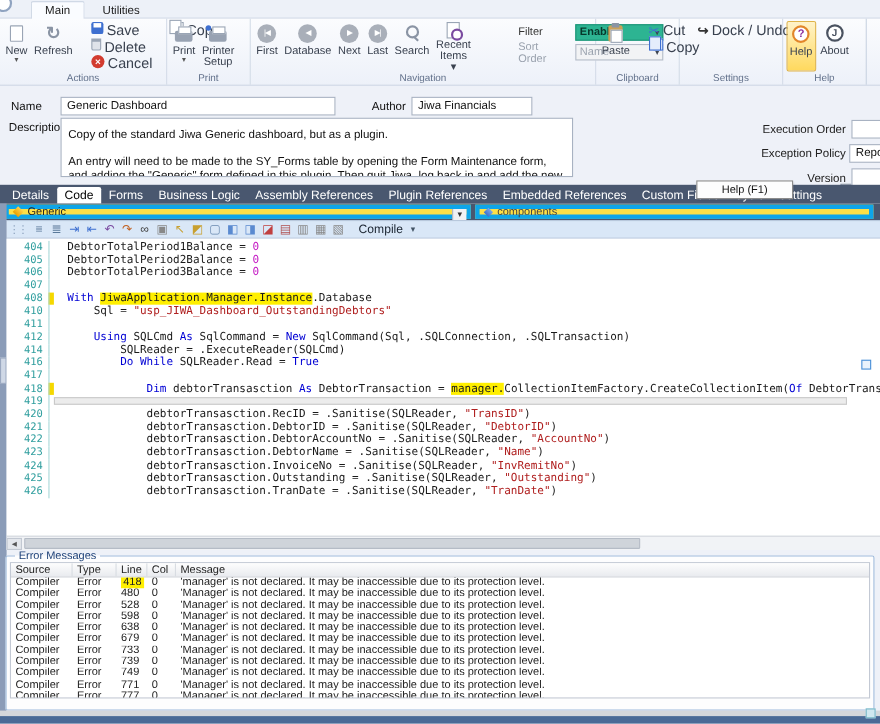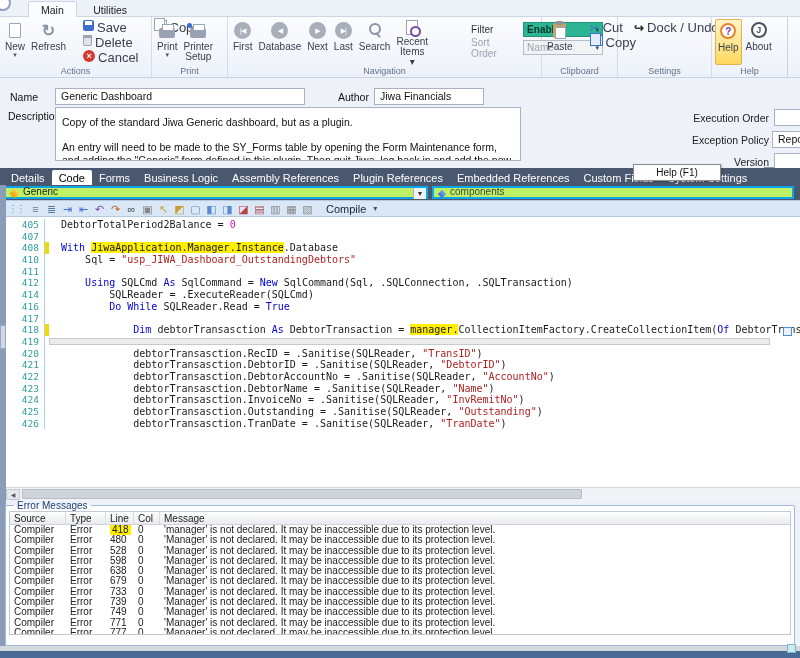--- a/index.html
+++ b/index.html
@@ -75,21 +75,21 @@
   .chklab { position:absolute; left:779px; top:90px; width:21px; overflow:hidden; white-space:nowrap; font-size:10.5px; }
   .rlab { position:absolute; width:135px; text-align:right; left:634px; font-size:10.5px; color:#222; }
 
   
   .docstrip { position:absolute; top:168px; left:0; right:0; height:17px; background:#49576f; padding-left:4px; }
   .dtab { display:inline-block; height:17px; padding:2px 7px 0; font-size:11px; color:#fff; cursor:default; }
   .dtab.active { background:#fff; color:#000; border-radius:2px 2px 0 0; }
 
   
   .comborow { position:absolute; top:185px; left:0; right:0; height:15px; background:#49576f; }
-  .bigcombo { position:absolute; top:1px; height:13px; background:#bef264; border:2px solid #0ea5e9; display:flex; align-items:flex-end; font-size:10px; color:#222; padding-left:3px; }
+  .bigcombo { position:absolute; top:1px; height:13px; background:#fde047; border:4px solid #0ea5e9; display:flex; align-items:center; font-size:10px; color:#222; padding-left:3px; }
   .bigcombo .dd { position:absolute; right:0; top:0; width:13px; height:11px; border-left:1px solid #aab2bf; background:#f0f1f4; text-align:center; font-size:7px; line-height:11px; color:#333; }
   .dmnd { width:7px; height:7px; transform:rotate(45deg); background:linear-gradient(#ffd24a,#e8a000); margin:0 5px 0 2px; position:relative; }
   .dmnd.blue { background:linear-gradient(#7aa8e8,#3e6fd0); width:6px; height:6px; }
 
   
   .codebar { position:absolute; top:200px; left:6px; right:0; height:17px; background:#d9e7f7; border-top:1px solid #b8c8dc; border-bottom:1px solid #b8c8dc; display:flex; align-items:center; gap:1px; padding-left:2px; }
   .grip { color:#8aa0bc; font-size:10px; letter-spacing:-2px; margin-right:3px; }
   .tbi { width:15px; height:15px; text-align:center; line-height:15px; font-size:11px; cursor:default; border:1px solid transparent; }
   .compile { font-size:11px; color:#1a2430; padding:0 6px; margin-left:4px; }
   .tbddm { font-size:8px; color:#456; }
@@ -384,21 +384,23 @@
     <span class="compile">Compile</span>
     <span class="tbddm">▾</span>
   </div>
 
   <div class="leftstrip">
     <div class="splitgrip"></div>
   </div>
 
   <div class="editor" id="editor">
     <div class="anchorbox"></div>
+  <div class="cl"><span class="ln">404</span><span class="mk"></span><span class="ct"><span class="tk-id">  DebtorTotalPeriod1Balance = </span><span class="tk-num">0</span></span></div>
       <div class="cl"><span class="ln">405</span><span class="mk"></span><span class="ct"><span class="tk-id">  DebtorTotalPeriod2Balance = </span><span class="tk-num">0</span></span></div>
+      <div class="cl"><span class="ln">406</span><span class="mk"></span><span class="ct"><span class="tk-id">  DebtorTotalPeriod3Balance = </span><span class="tk-num">0</span></span></div>
       <div class="cl"><span class="ln">407</span><span class="mk"></span><span class="ct"></span></div>
       <div class="cl"><span class="ln">408</span><span class="mk on"></span><span class="ct"><span class="tk-kw">  With </span><span class="tk-hl">JiwaApplication.Manager.Instance</span><span class="tk-id">.Database</span></span></div>
       <div class="cl"><span class="ln">410</span><span class="mk"></span><span class="ct"><span class="tk-id">      Sql = </span><span class="tk-str">"usp_JIWA_Dashboard_OutstandingDebtors"</span></span></div>
       <div class="cl"><span class="ln">411</span><span class="mk"></span><span class="ct"></span></div>
       <div class="cl"><span class="ln">412</span><span class="mk"></span><span class="ct"><span class="tk-kw">      Using </span><span class="tk-id">SQLCmd </span><span class="tk-kw">As </span><span class="tk-id">SqlCommand = </span><span class="tk-kw">New </span><span class="tk-id">SqlCommand(Sql, .SQLConnection, .SQLTransaction)</span></span></div>
       <div class="cl"><span class="ln">414</span><span class="mk"></span><span class="ct"><span class="tk-id">          SQLReader = .ExecuteReader(SQLCmd)</span></span></div>
       <div class="cl"><span class="ln">416</span><span class="mk"></span><span class="ct"><span class="tk-kw">          Do While </span><span class="tk-id">SQLReader.Read = </span><span class="tk-kw">True</span></span></div>
       <div class="cl"><span class="ln">417</span><span class="mk"></span><span class="ct"></span></div>
       <div class="cl"><span class="ln">418</span><span class="mk on"></span><span class="ct"><span class="tk-kw">              Dim </span><span class="tk-id">debtorTransasction </span><span class="tk-kw">As </span><span class="tk-id">DebtorTransaction = </span><span class="tk-hl">manager.</span><span class="tk-id">CollectionItemFactory.CreateCollectionItem(</span><span class="tk-kw">Of</span><span class="tk-id"> DebtorTransaction)()</span></span></div>
       <div class="cl"><span class="ln">419</span><span class="mk"></span><span class="ct"><span class="graybar"></span></span></div>

